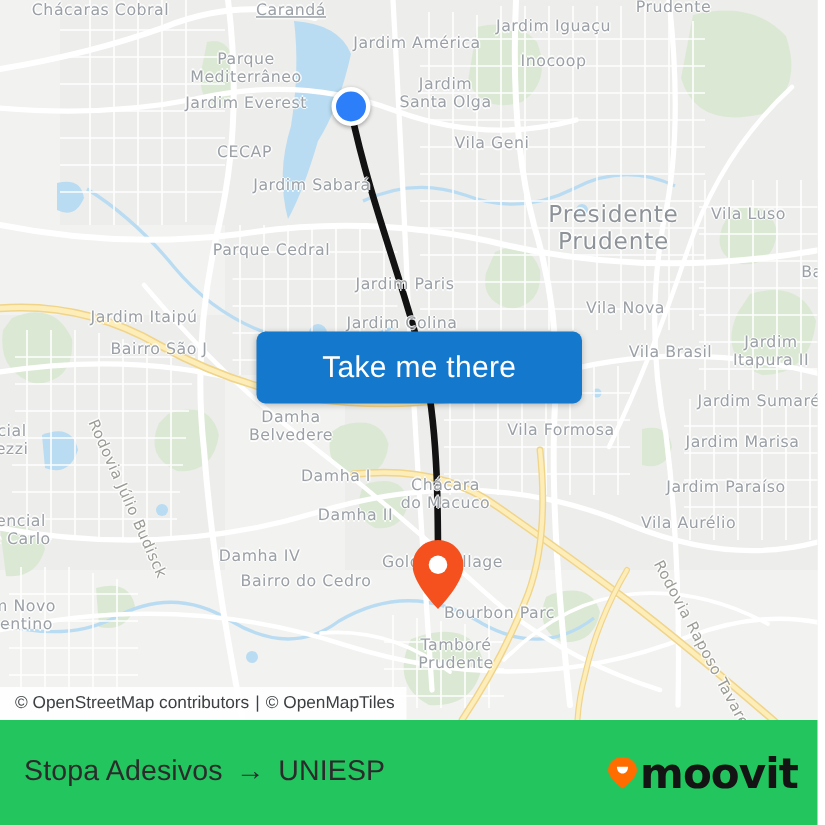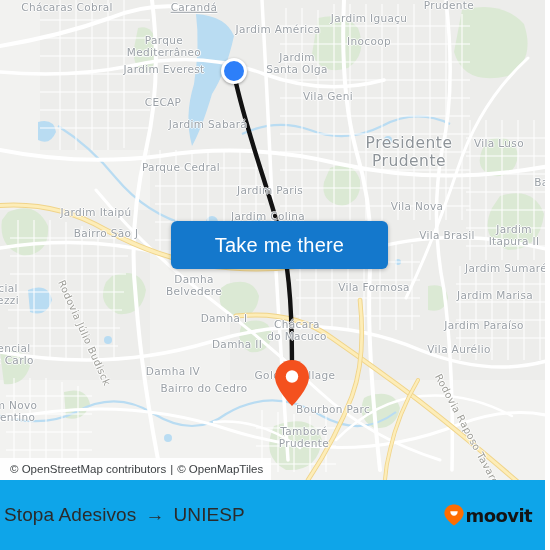--- a/index.html
+++ b/index.html
@@ -118,25 +118,25 @@
   #attribution a, #attribution span { color: #3c4043; text-decoration: none; }
   .attr-sep { margin: 0 4px; color: #3c4043; }
 
   
   #footer {
     position: absolute;
     left: 0;
     top: 480px;
     width: 550px;
     height: 70px;
-    background: #0ea5e9;
+    background: #22c55e;
     display: flex;
     align-items: center;
     justify-content: space-between;
-    padding: 0 18px 0 4px;
+    padding: 0 18px 0 16px;
     box-sizing: border-box;
   }
   #route-title {
     display: flex;
     align-items: center;
     color: #2b2b2b;
     font-family: "Liberation Sans", sans-serif;
     font-size: 19px;
     letter-spacing: .1px;
   }
@@ -144,21 +144,21 @@
     margin: 0 9px;
     font-size: 19px;
     color: #2b2b2b;
   }
   #moovit-logo {
     display: flex;
     align-items: center;
   }
   #moovit-wordmark {
     font-family: "DejaVu Sans", sans-serif;
-    font-size: 18px;
+    font-size: 28px;
     font-weight: bold;
     color: #141414;
     letter-spacing: -.6px;
     margin-left: 1px;
   }
 </style>
 </head>
 <body>
 
 <div id="app">

